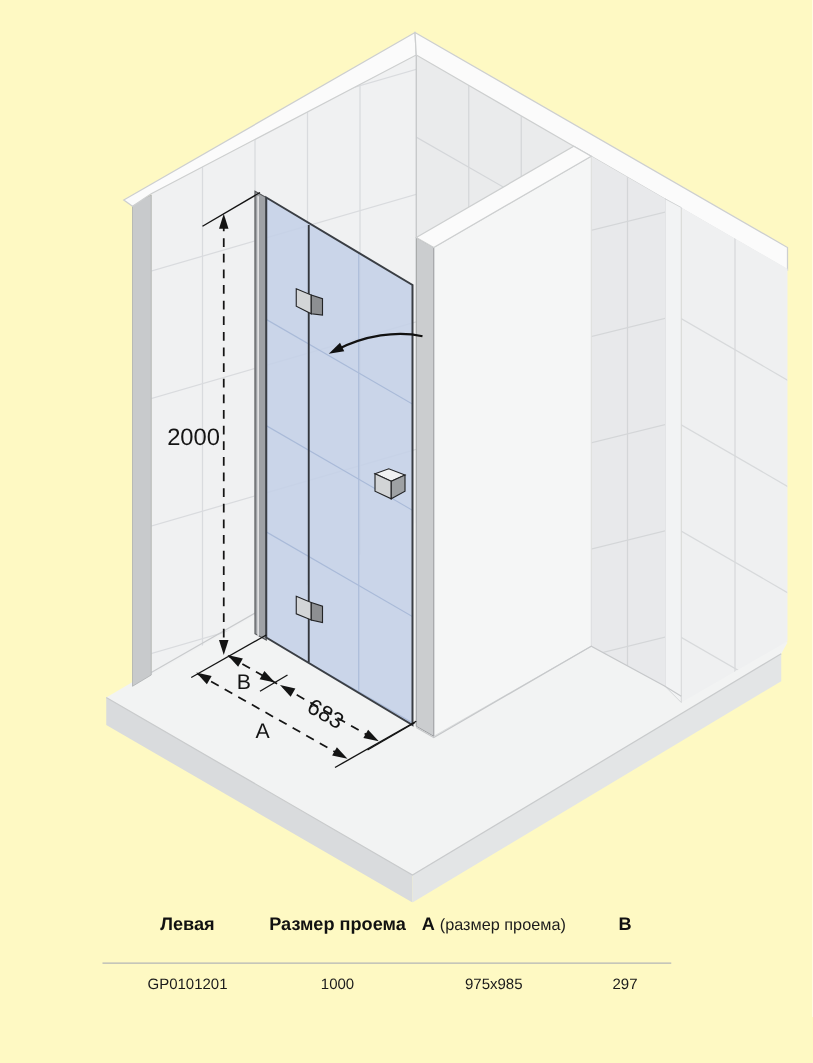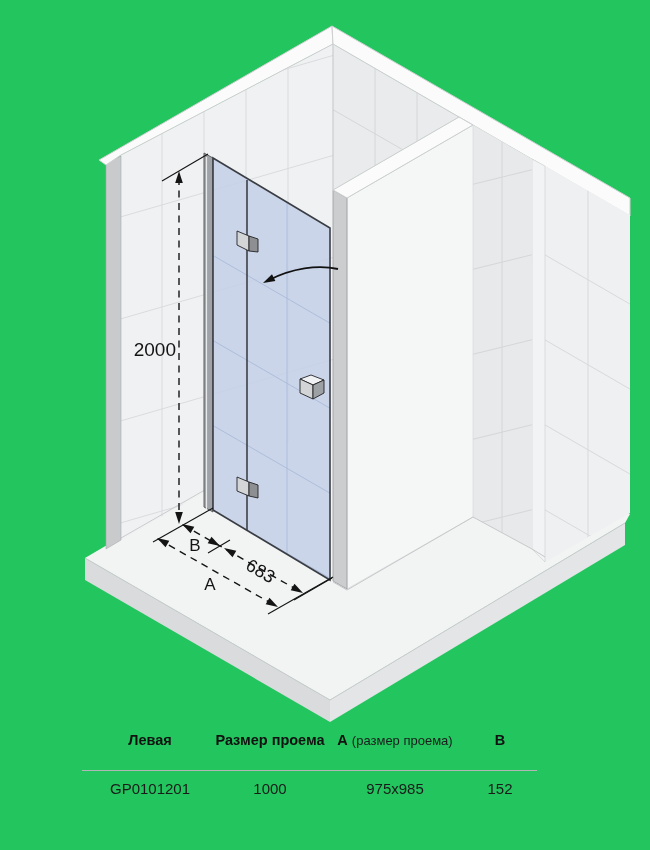--- a/index.html
+++ b/index.html
@@ -1,27 +1,27 @@
 <!DOCTYPE html>
 <html><head>
 <meta charset="utf-8">
 <style>
   html,body{margin:0;padding:0;background:#ffffff;}
-  .canvas{position:relative;width:650px;height:850px;background:#22c55e;overflow:hidden;
+  .canvas{position:relative;width:650px;height:850px;background:#fef9c3;overflow:hidden;
           font-family:"Liberation Sans", sans-serif;}
   .diagram-svg{position:absolute;left:0;top:0;}
   .dim-text{font-family:"Liberation Sans", sans-serif;fill:#141414;}
   
   .spec-table{position:absolute;left:0;top:720px;width:650px;height:120px;}
   .spec-rule{position:absolute;top:50px;left:82px;width:455px;height:1px;background:#b3b5b7;}
   .hcell{position:absolute;top:12px;transform:translateX(-50%);white-space:nowrap;
          font-size:14.5px;font-weight:bold;color:#111;}
   .hnote{font-weight:normal;font-size:13px;color:#1c1c1c;}
   .rcell{position:absolute;top:60px;transform:translateX(-50%);white-space:nowrap;
-         font-size:15px;font-weight:normal;color:#1a1a1a;}
+         font-size:12px;font-weight:normal;color:#1a1a1a;}
   .c1{left:150px}.c2{left:270px}.c3{left:395px}.c4{left:500px}
 </style>
 </head>
 <body>
 
 <div class="canvas">
 
   <svg class="diagram-svg" width="650" height="722" viewBox="0 0 650 722">
     <defs>
       <clipPath id="clipLeftWall">
@@ -175,15 +175,15 @@
     <span class="hcell c1">Левая</span>
     <span class="hcell c2">Размер проема</span>
     <span class="hcell c3"><span>А</span>&nbsp;<span class="hnote">(размер проема)</span></span>
     <span class="hcell c4">В</span>
 
     <div class="spec-rule"></div>
 
     <span class="rcell c1">GP0101201</span>
     <span class="rcell c2">1000</span>
     <span class="rcell c3">975x985</span>
-    <span class="rcell c4">152</span>
+    <span class="rcell c4">297</span>
   </div>
 </div>
 
 </body></html>

